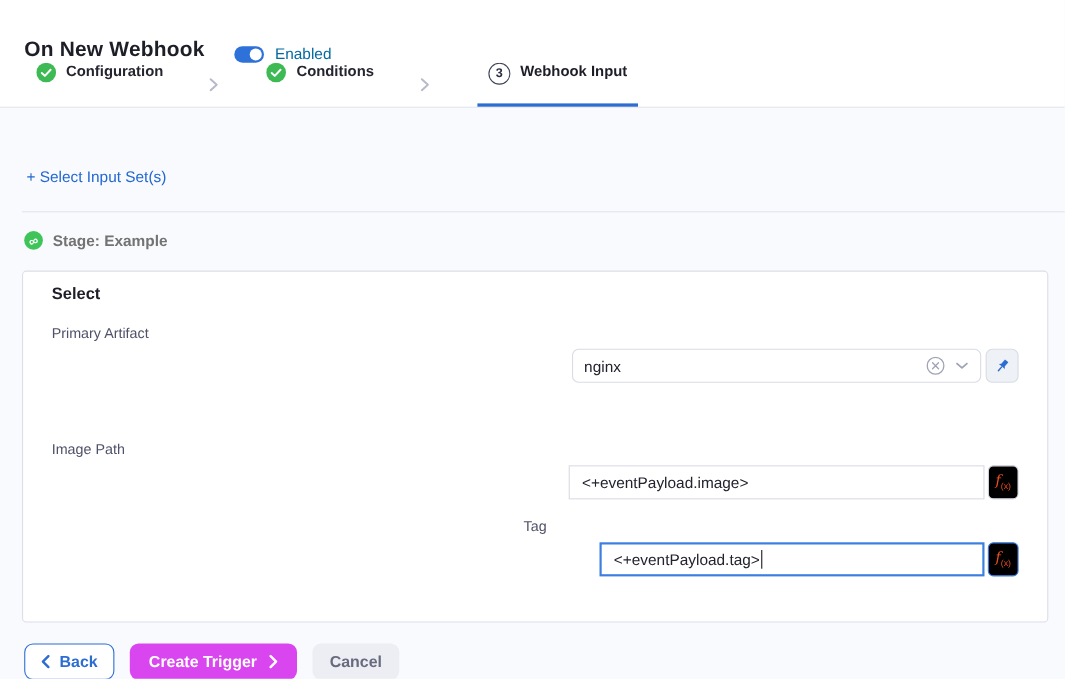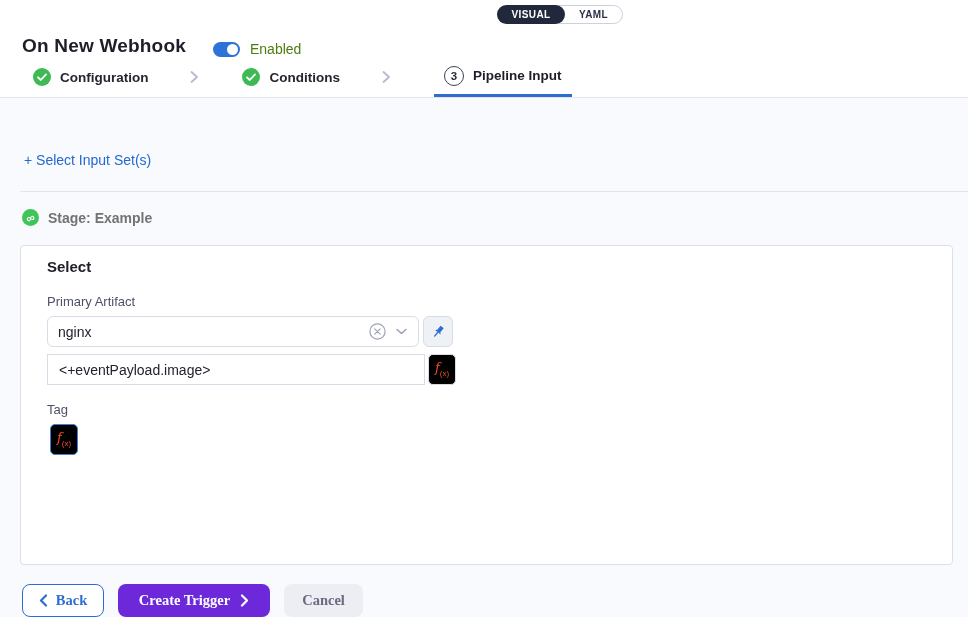--- a/index.html
+++ b/index.html
@@ -8,94 +8,90 @@
     width:968px; height:617px; position:relative; overflow:hidden;
     background:#f8fafd; color:#22232e;
     font-family:"Liberation Sans","DejaVu Sans",sans-serif;
   }
 
   
   .titlebar { height:57px; background:#fff; display:flex; align-items:flex-end; padding-left:22px; position:relative; }
   .page-title { font-size:19px; font-weight:bold; margin:0; color:#1d1e27; letter-spacing:.2px; }
   .toggle { margin-left:27px; width:27px; height:15px; border-radius:8px; background:#2e71d9; position:relative; cursor:pointer; flex:none; }
   .toggle-knob { position:absolute; right:2px; top:2px; width:11px; height:11px; border-radius:50%; background:#fff; }
-  .toggle-label { margin-left:10px; font-size:14px; color:#4d7c0f; }
+  .toggle-label { margin-left:10px; font-size:14px; color:#0369a1; }
 
   .view-switch { position:absolute; left:497px; top:5px; width:126px; height:19px; background:#fff;
     border:1px solid #ccd0dc; border-radius:10px; display:flex; }
   .vs-opt { display:flex; align-items:center; justify-content:center; font-size:10px; font-weight:bold;
     color:#2a2f45; letter-spacing:.4px; cursor:pointer; flex:1; }
   .vs-opt.vs-active { background:#22283c; color:#fff; border-radius:10px; flex:none; width:68px; margin:-1px 0 -1px -1px; height:19px; }
 
   .partial-top-btn { position:absolute; top:0; left:888px; width:74px; height:3px; background:#1c3a6e; border-radius:2px; }
 
   
   .tabrow { height:41px; background:#fff; border-bottom:1px solid #e4e5ee; display:flex; align-items:stretch; padding-left:33px; }
-  .wtab { display:flex; align-items:center; gap:9px; font-size:13.5px; font-weight:600; color:#24252f; cursor:pointer; }
+  .wtab { display:flex; gap:9px; font-size:13.5px; font-weight:600; color:#24252f; cursor:pointer; }
   .wtab.active { font-weight:bold; padding:0 10px; border-bottom:3px solid #2d6dd2; color:#1d1e27; }
   .sep { display:flex; align-items:center; margin:0 42px 0 40px; }
   .stepnum { width:20px; height:20px; border:1.5px solid #3c4257; border-radius:50%; display:flex; align-items:center;
     justify-content:center; font-size:11.5px; font-weight:bold; color:#262b3f; flex:none; }
 
   
   .input-sets-link { display:inline-block; margin:54px 0 0 24px; color:#2368d1; font-weight:normal; font-size:14px; cursor:pointer; }
   .divider { margin:22px 0 0 20px; height:1px; background:#e2e4ee; }
   .stage-row { display:flex; align-items:center; gap:9px; margin:17px 0 0 22px; }
   .stage-icon { width:17px; height:17px; border-radius:50%; background:#3fc45a; color:#fff; display:flex; flex:none;
     align-items:center; justify-content:center; font-size:12px; font-weight:bold; }
   .stage-icon span { transform:rotate(-20deg); line-height:1; }
   .stage-label { font-size:14px; font-weight:bold; color:#737373; }
 
   .card { margin:19px 0 0 20px; width:933px; height:320px; background:#fff; border:1px solid #dcdee9; border-radius:4px; padding:12px 26px; }
   .card-heading { font-size:15px; font-weight:bold; margin:0; color:#1d1e27; }
   .field-label { display:block; font-size:13px; color:#4e5167; margin-top:19px; }
   .field-label.gap-lg { margin-top:53px; }
-  .field-label.gap-md { margin-top:17px; }
-  .row { display:flex; margin-top:7px; align-items:stretch; }
+  .field-label.gap-md { margin-top:17px;text-align:center; }
+  .row { display:flex; margin-top:7px; align-items:stretch;justify-content:flex-end; }
 
   .select { width:372px; height:31px; border:1px solid #d9dbe6; border-radius:6px; background:#fff; display:flex;
     align-items:center; padding:0 10px; font-size:14px; cursor:pointer; }
   .select-value { flex:1; color:#22232e; }
   .sel-icon { display:flex; align-items:center; margin-left:9px; cursor:pointer; }
   .pin-btn { margin-left:4px; width:30px; height:31px; border:1px solid #d9dbe6; border-radius:6px; background:#eef1f6;
     display:flex; align-items:center; justify-content:center; cursor:pointer; padding:0; }
 
   .textinput { width:378px; height:31px; border:1px solid #d9dbe6; border-radius:0; background:#fff; display:flex;
     align-items:center; padding:0 11px; font-size:14px; cursor:text; }
   .textinput.focused { width:350px; border:2px solid #3d7fe0; }
   .fx-btn { margin-left:3px; width:28px; height:31px; border:1px solid #d9dbe6; border-radius:5px; background:#000000;
     display:flex; align-items:center; justify-content:center; cursor:pointer; padding:0; }
   .fx-btn.focused { border:1.5px solid #3d7fe0; }
   .fx { color:#f04f23; font-style:italic; font-size:13px; font-family:"DejaVu Serif",serif; line-height:1; }
   .fx sub { font-size:8px; font-style:normal; font-family:"Liberation Sans",sans-serif; }
   .caret { width:1.5px; height:17px; background:#1b1b24; margin-left:1px; flex:none; }
 
   
-  .footer { display:flex; align-items:center; margin:19px 0 0 22px; gap:14px;font-family:Liberation Serif, serif; }
+  .footer { display:flex; align-items:center; margin:19px 0 0 22px; gap:14px; }
   .btn { height:33px; border-radius:8px; font-size:14.5px; font-weight:bold; display:flex; align-items:center;
     justify-content:center; cursor:pointer; font-family:inherit; }
   .btn-outline { width:82px; background:#fff; border:1.5px solid #2d6dd2; color:#2d6dd2; gap:8px; }
-  .btn-primary { width:152px; background:#6d28d9; border:none; color:#fff; gap:10px; }
+  .btn-primary { width:152px; background:#d946ef; border:none; color:#fff; gap:10px; }
   .btn-gray { width:79px; background:#edeef3; border:none; color:#686b7f; }
 </style>
 </head>
 <body>
 
 <div class="partial-top-btn"></div>
 
 <header class="titlebar">
   <h1 class="page-title">On New Webhook</h1>
   <div class="toggle">
     <div class="toggle-knob"></div>
   </div>
   <span class="toggle-label">Enabled</span>
-  <div class="view-switch">
-    <div class="vs-opt vs-active">VISUAL</div>
-    <div class="vs-opt">YAML</div>
-  </div>
 </header>
 
 <nav class="tabrow">
   <div class="wtab">
     <span style="display:flex;">
       <svg width="18" height="18" viewBox="0 0 18 18">
           <circle cx="9" cy="9" r="9" fill="#3eba54"></circle>
           <path d="M5 9.3 L7.8 12 L13 6.4" stroke="#fff" stroke-width="1.8" fill="none" stroke-linecap="round" stroke-linejoin="round"></path>
         </svg>
     </span>
@@ -115,21 +111,21 @@
     </span>
     <span>Conditions</span>
   </div>
   <span class="sep">
     <svg width="12" height="14" viewBox="0 0 12 14">
         <path d="M3.5 2 L9 7 L3.5 12" stroke="#b7bac9" stroke-width="1.8" fill="none" stroke-linecap="round" stroke-linejoin="round"></path>
       </svg>
   </span>
   <div class="wtab active">
     <span class="stepnum">3</span>
-    <span>Pipeline Input</span>
+    <span>Webhook Input</span>
   </div>
 </nav>
 
 <main>
   <a class="input-sets-link">+ Select Input Set(s)</a>
   <div class="divider"></div>
 
   <div class="stage-row">
     <span class="stage-icon">
         <span>∞</span>
@@ -159,31 +155,36 @@
       <button class="pin-btn">
         <span style="display:flex;">
           <svg width="16" height="16" viewBox="0 0 16 16" style="transform:rotate(40deg);">
             <path d="M6 1.5 h4 v5.2 l1.6 1.6 h-7.2 l1.6 -1.6 z" fill="#2d6dd2"></path>
             <rect x="7.4" y="8.3" width="1.3" height="5.6" rx="0.6" fill="#2d6dd2"></rect>
           </svg>
         </span>
       </button>
     </div>
 
+    <label class="field-label gap-lg">Image Path</label>
     <div class="row">
       <div class="textinput">
         <span>&lt;+eventPayload.image&gt;</span>
       </div>
       <button class="fx-btn">
         <span class="fx"><span>f</span><sub>(x)</sub></span>
       </button>
     </div>
 
     <label class="field-label gap-md">Tag</label>
     <div class="row">
+      <div class="textinput focused">
+        <span>&lt;+eventPayload.tag&gt;</span>
+        <span class="caret"></span>
+      </div>
       <button class="fx-btn focused">
         <span class="fx"><span>f</span><sub>(x)</sub></span>
       </button>
     </div>
   </section>
 
   <footer class="footer">
     <button class="btn btn-outline">
       <span style="display:flex;">
         <svg width="9" height="13" viewBox="0 0 9 13">

